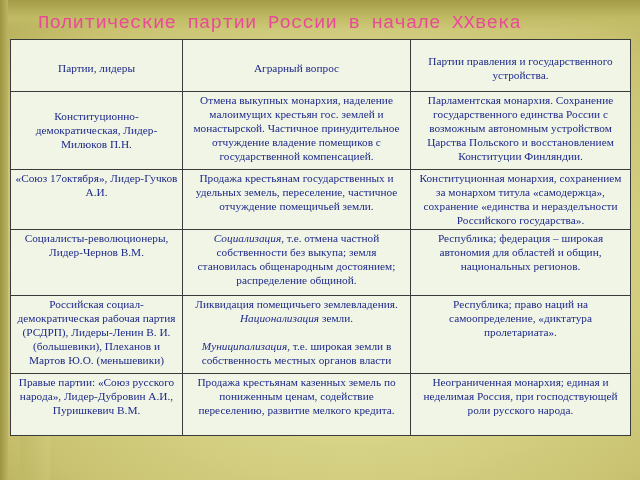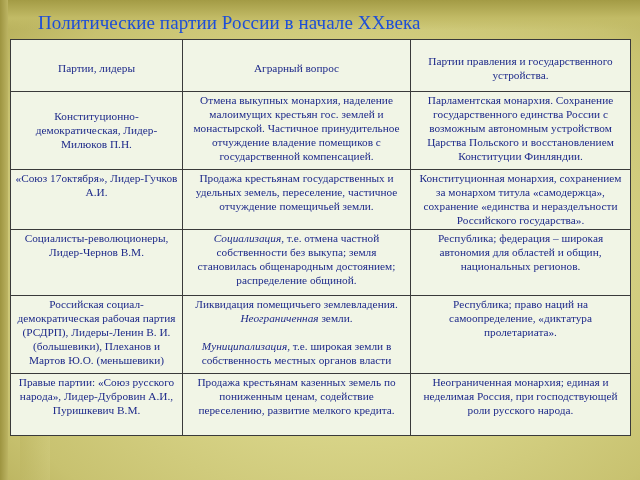--- a/index.html
+++ b/index.html
@@ -15,22 +15,22 @@
   .leftbar {
     position:absolute; left:0; top:0; width:8px; height:480px;
     background: linear-gradient(to right, #9d9440, #bcb463);
   }
   .leftbar2 {
     position:absolute; left:20px; top:428px; width:30px; height:52px;
     background: linear-gradient(to right, rgba(190,183,100,0.6), rgba(220,216,150,0.2));
   }
   .title {
     position:absolute; left:38px; top:12px;
-    font-family: Liberation Serif, serif;
-    font-size:19px; color:#1d4ed8; letter-spacing:0.1px;
+    font-family: Liberation Mono, monospace;
+    font-size:19px; color:#ec4899; letter-spacing:0.1px;
   }
   table.main {
     position:absolute; left:10px; top:39px; width:620px;
     border-collapse:collapse; table-layout:fixed;
     background:#1d4ed8;
   }
   table.main td {
     border:1px solid #3a3a3a;
     color:#1e2a8a;
     font-size:11.3px;
@@ -81,21 +81,21 @@
     <td>Продажа крестьянам государственных и удельных земель, переселение, частичное отчуждение помещичьей земли.</td>
     <td>Конституционная монархия, сохранением за монархом титула «самодержца», сохранение «единства и неразделъности Российского государства».</td>
   </tr>
   <tr class="r3">
     <td>Социалисты-революционеры, Лидер-Чернов В.М.</td>
     <td><span class="it">Социализация</span><span>, т.е. отмена частной собственности без выкупа; земля становилась общенародным достоянием; распределение общиной.</span></td>
     <td>Республика; федерация – широкая автономия для областей и общин, национальных регионов.</td>
   </tr>
   <tr class="r4">
     <td>Российская социал-демократическая рабочая партия (РСДРП), Лидеры-Ленин В. И. (большевики), Плеханов и Мартов Ю.О. (меньшевики)</td>
-    <td><span>Ликвидация помещичьего землевладения.</span> <span class="it">Неограниченная</span> <span>земли.</span><span class="gap"></span><span class="it">Муниципализация</span><span>, т.е. широкая земли в собственность местных органов власти</span></td>
+    <td><span>Ликвидация помещичьего землевладения.</span> <span class="it">Национализация</span> <span>земли.</span><span class="gap"></span><span class="it">Муниципализация</span><span>, т.е. широкая земли в собственность местных органов власти</span></td>
     <td>Республика; право наций на самоопределение, «диктатура пролетариата».</td>
   </tr>
   <tr class="r5">
     <td>Правые партии: «Союз русского народа», Лидер-Дубровин А.И., Пуришкевич В.М.</td>
     <td>Продажа крестьянам казенных земель по пониженным ценам, содействие переселению, развитие мелкого кредита.</td>
     <td>Неограниченная монархия; единая и неделимая Россия, при господствующей роли русского народа.</td>
   </tr>
 </tbody>
   </table>
 

